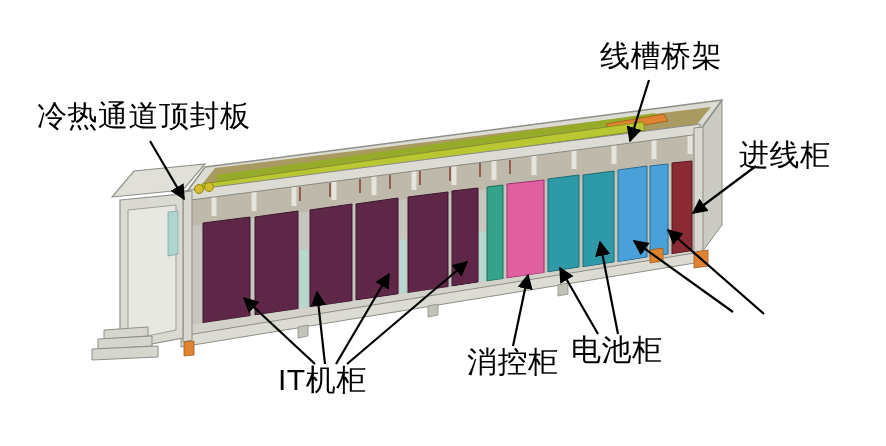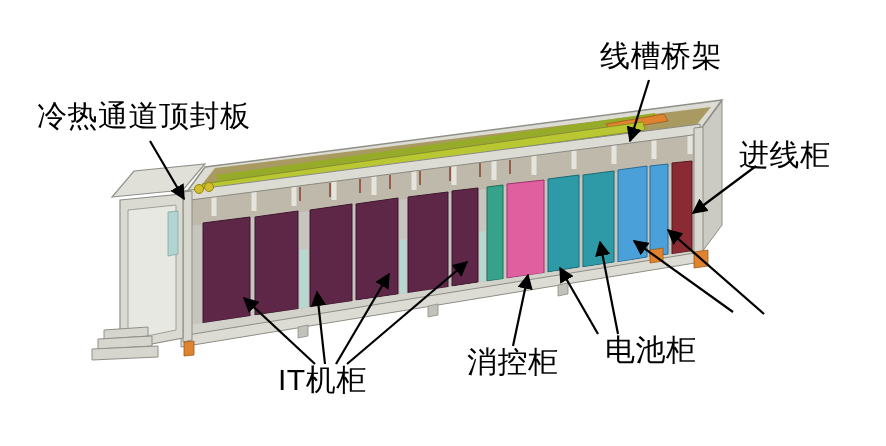--- a/index.html
+++ b/index.html
@@ -26,21 +26,21 @@
     font-size: 30px;
     line-height: 1.05;
     color: #000000;
     white-space: nowrap;
     letter-spacing: 0.5px;
   }
   .lbl-cold-hot   { left: 37px;  top: 100px; }
   .lbl-cable-tray { left: 600px; top: 40px;  }
   .lbl-incoming   { left: 739px; top: 139px; }
   .lbl-ups        { left: 676px; top: 310px; }
-  .lbl-battery    { left: 571px; top: 334px; margin-left: 34px; }
+  .lbl-battery    { left: 571px; top: 334px; }
   .lbl-fire       { left: 467px; top: 346px; }
   .lbl-it         { left: 278px; top: 364px; }
 </style>
 </head>
 <body>
 
 <div class="canvas">
 
   <svg width="886" height="446" viewBox="0 0 886 446">
     <defs>

